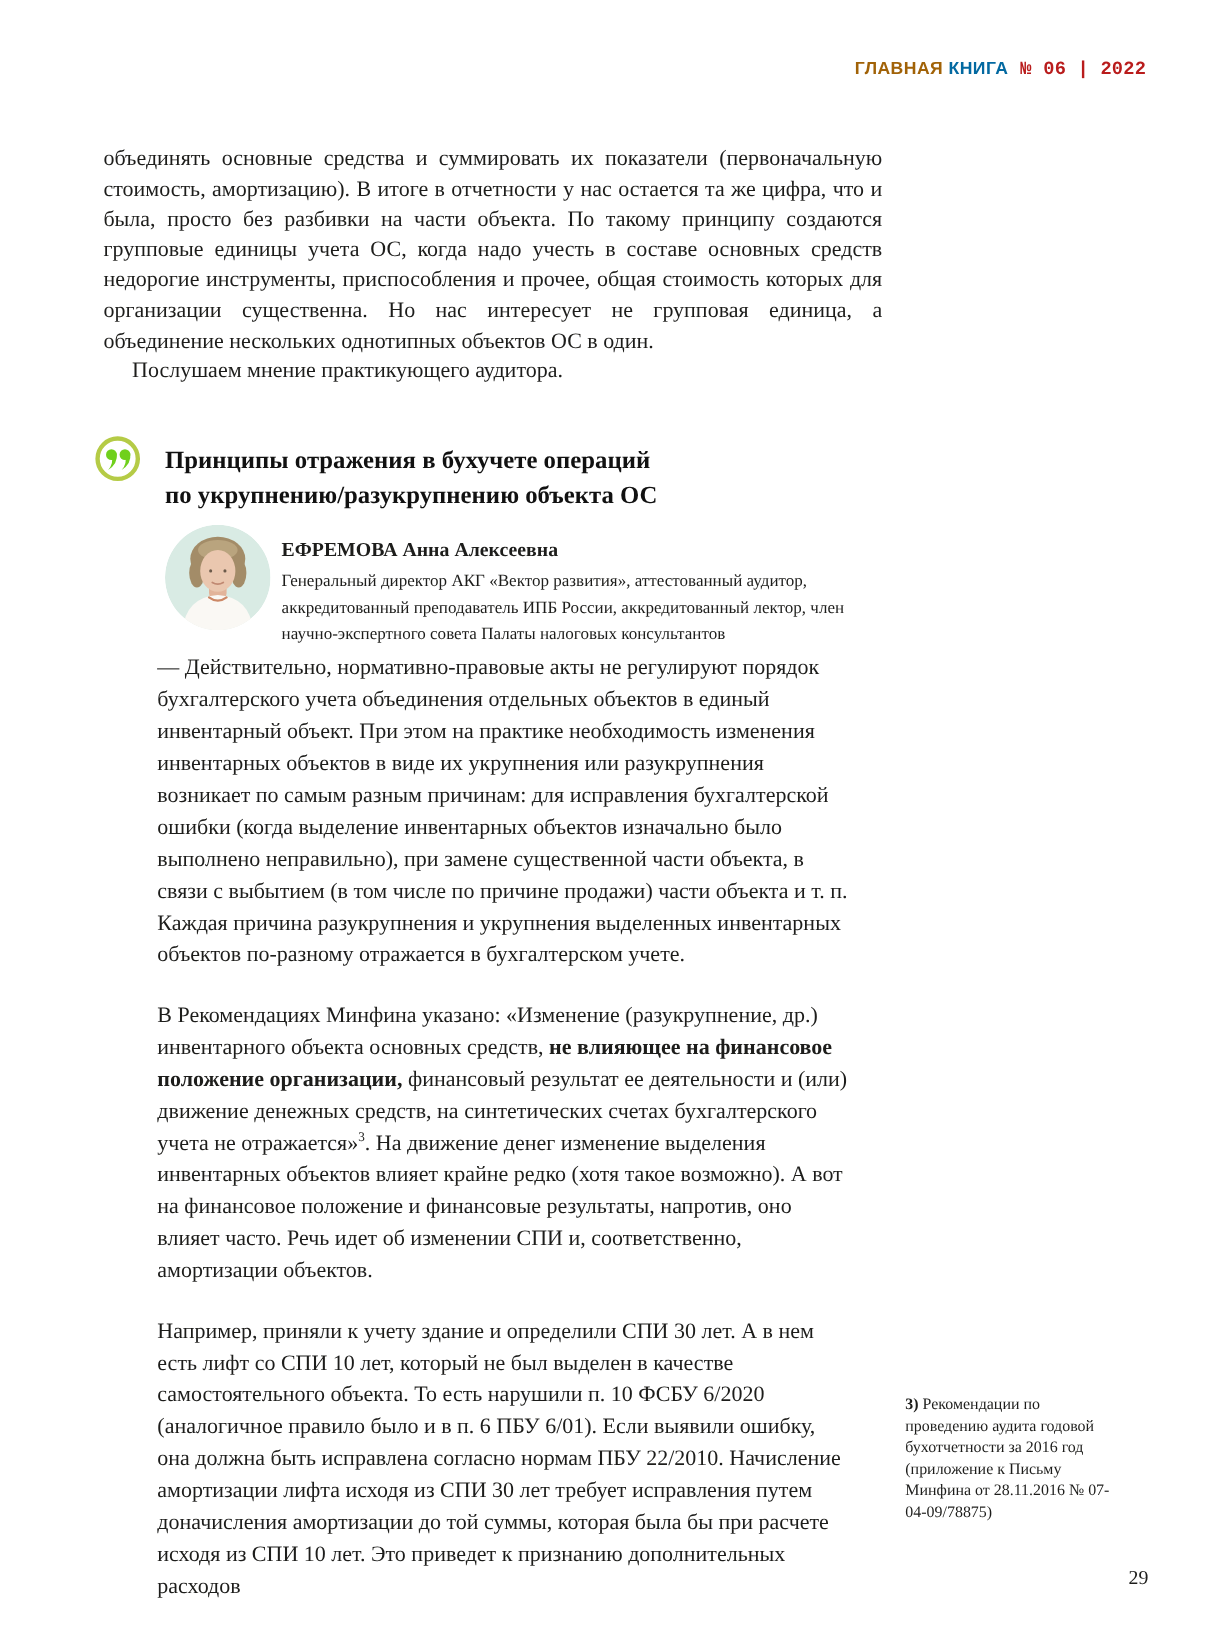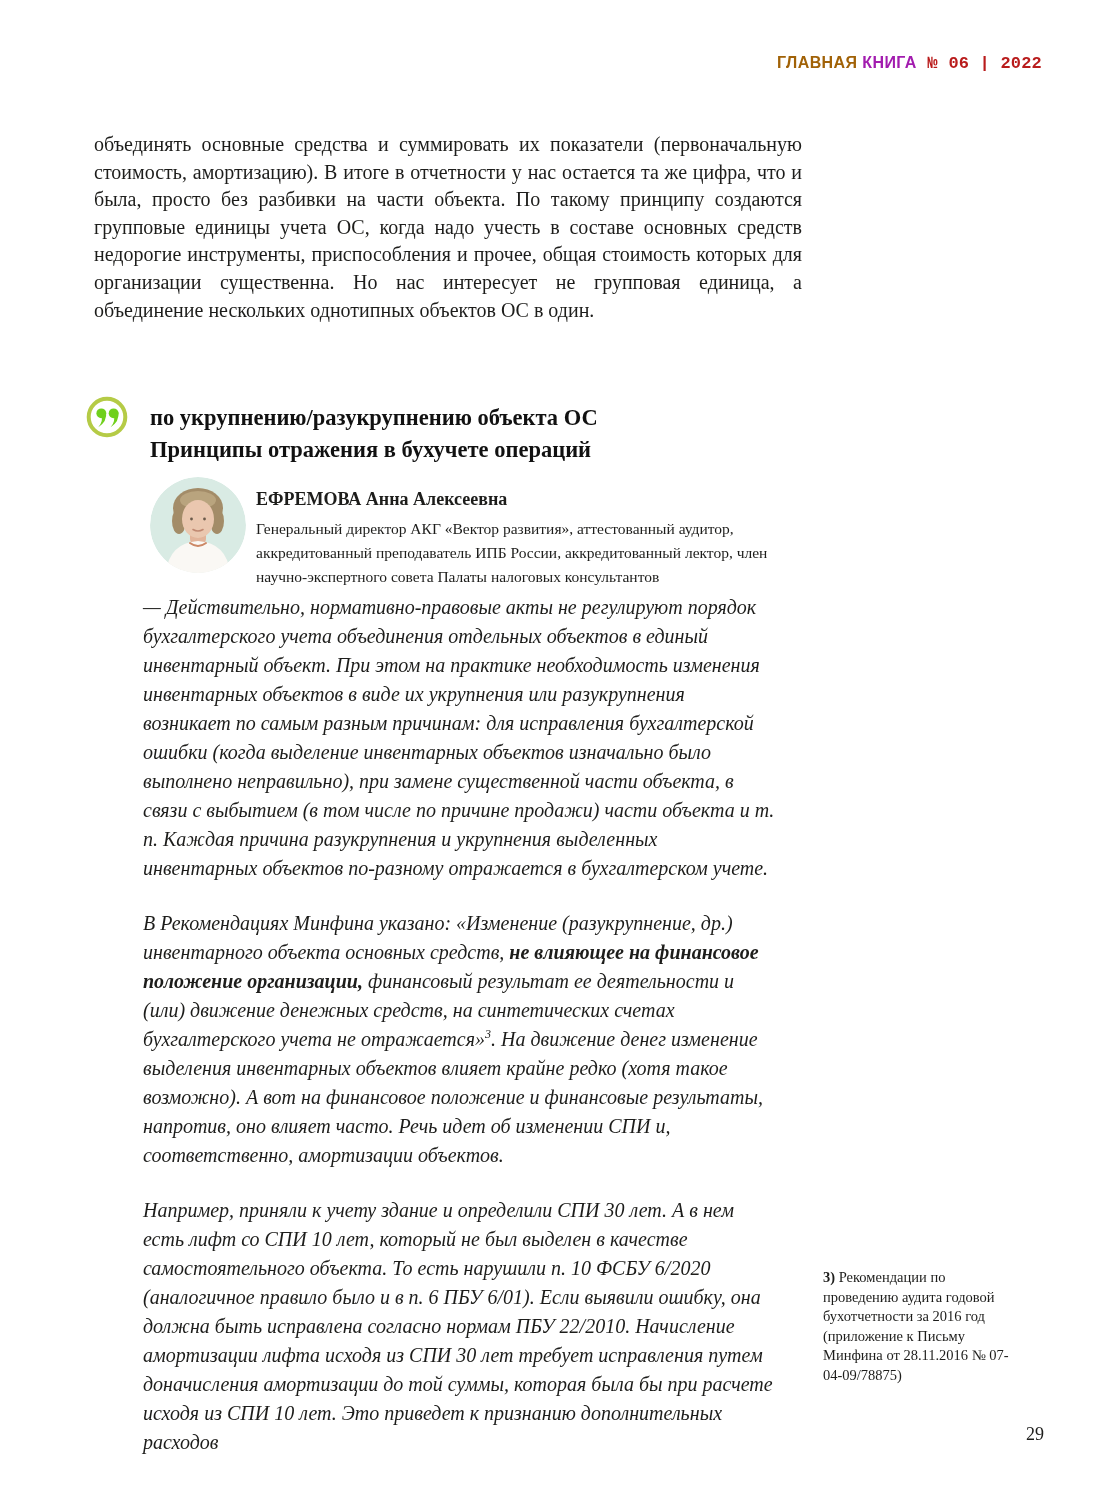--- a/index.html
+++ b/index.html
@@ -8,21 +8,21 @@
     font-family:"Liberation Serif", serif; color:#1d1d1b; overflow:hidden;
   }
 
   
   .header {
     position:absolute; top:54px; right:62px;
     font-family:"Liberation Sans", sans-serif; font-weight:bold; font-size:16px;
     letter-spacing:0.4px; white-space:nowrap;
   }
   .header .brand-black { color:#a16207; }
-  .header .brand-purple { color:#a21caf; }
+  .header .brand-purple { color:#0369a1; }
   .header .issue {
     font-family:Liberation Mono, monospace; font-size:17px; color:#b91c1c;
     letter-spacing:0.2px; margin-left:6px;
   }
 
   
   .intro {
     position:absolute; left:94px; top:131px; width:708px;
     font-size:20px; line-height:27.6px; text-align:justify;
   }
@@ -43,21 +43,21 @@
   }
   .author-text { position:absolute; left:256px; top:489px; width:545px; }
   .author-name { font-weight:bold; font-size:18px; margin:0 0 7px 0; }
   .author-bio { font-size:15.5px; line-height:24px; margin:0; }
 
   
   .answer {
     position:absolute; left:143px; top:593px; width:633px;
     font-size:20px; line-height:29px; text-align:left;
   }
-  .answer p { margin:0 1px 26px 0;font-style:italic; }
+  .answer p { margin:0 1px 26px 0; }
   .answer .b { font-weight:bold; }
   .answer sup { font-size:12px; line-height:0; vertical-align:super; }
 
   
   .footnote {
     position:absolute; left:823px; top:1268px; width:188px;
     font-size:14.5px; line-height:19.6px;
   }
   .footnote .marker { font-weight:bold; }
 
@@ -70,37 +70,38 @@
 <div class="page">
 
   <div class="header">
     <span class="brand-black">ГЛАВНАЯ</span>
     <span class="brand-purple">КНИГА</span>
     <span class="issue">№ 06 | 2022</span>
   </div>
 
   <div class="intro">
     <p>объединять основные средства и суммировать их показатели (первоначальную стоимость, амортизацию). В итоге в отчетности у нас остается та же цифра, что и была, просто без разбивки на части объекта. По такому принципу создаются групповые единицы учета ОС, когда надо учесть в составе основных средств недорогие инструменты, приспособления и прочее, общая стоимость которых для организации существенна. Но нас интересует не групповая единица, а объединение нескольких однотипных объектов ОС в один.</p>
+    <p class="p-follow">Послушаем мнение практикующего аудитора.</p>
   </div>
 
   <div class="quote-icon">
     <svg width="42" height="42" viewBox="0 0 42 42">
       <circle cx="21" cy="21" r="18.3" fill="#ffffff" stroke="#b5cb46" stroke-width="4"></circle>
       <g fill="#70d01c">
         <circle cx="15.3" cy="17.3" r="4.9"></circle>
         <path d="M20.1,15.8 Q21.4,25.6 12.3,31.2 Q17.6,24.8 15.3,19.4 Z"></path>
         <circle cx="27.6" cy="17.3" r="4.9"></circle>
         <path d="M32.4,15.8 Q33.7,25.6 24.6,31.2 Q29.9,24.8 27.6,19.4 Z"></path>
       </g>
     </svg>
   </div>
 
   <div class="qheading">
+    <div>Принципы отражения в бухучете операций</div>
     <div>по укрупнению/разукрупнению объекта ОС</div>
-    <div>Принципы отражения в бухучете операций</div>
   </div>
 
   <div class="photo">
     <svg width="96" height="96" viewBox="0 0 96 96">
       <circle cx="48" cy="48" r="48" fill="#d9ebe4"></circle>
       <ellipse cx="29" cy="44" rx="7" ry="13" fill="#a38c68"></ellipse>
       <ellipse cx="67" cy="44" rx="7" ry="13" fill="#a38c68"></ellipse>
       <ellipse cx="48" cy="31" rx="25" ry="20" fill="#a38c68"></ellipse>
       <ellipse cx="48" cy="23" rx="18" ry="9" fill="#b9a47e"></ellipse>
       <rect x="40" y="50" width="16" height="18" rx="6" fill="#e2b49a"></rect>

